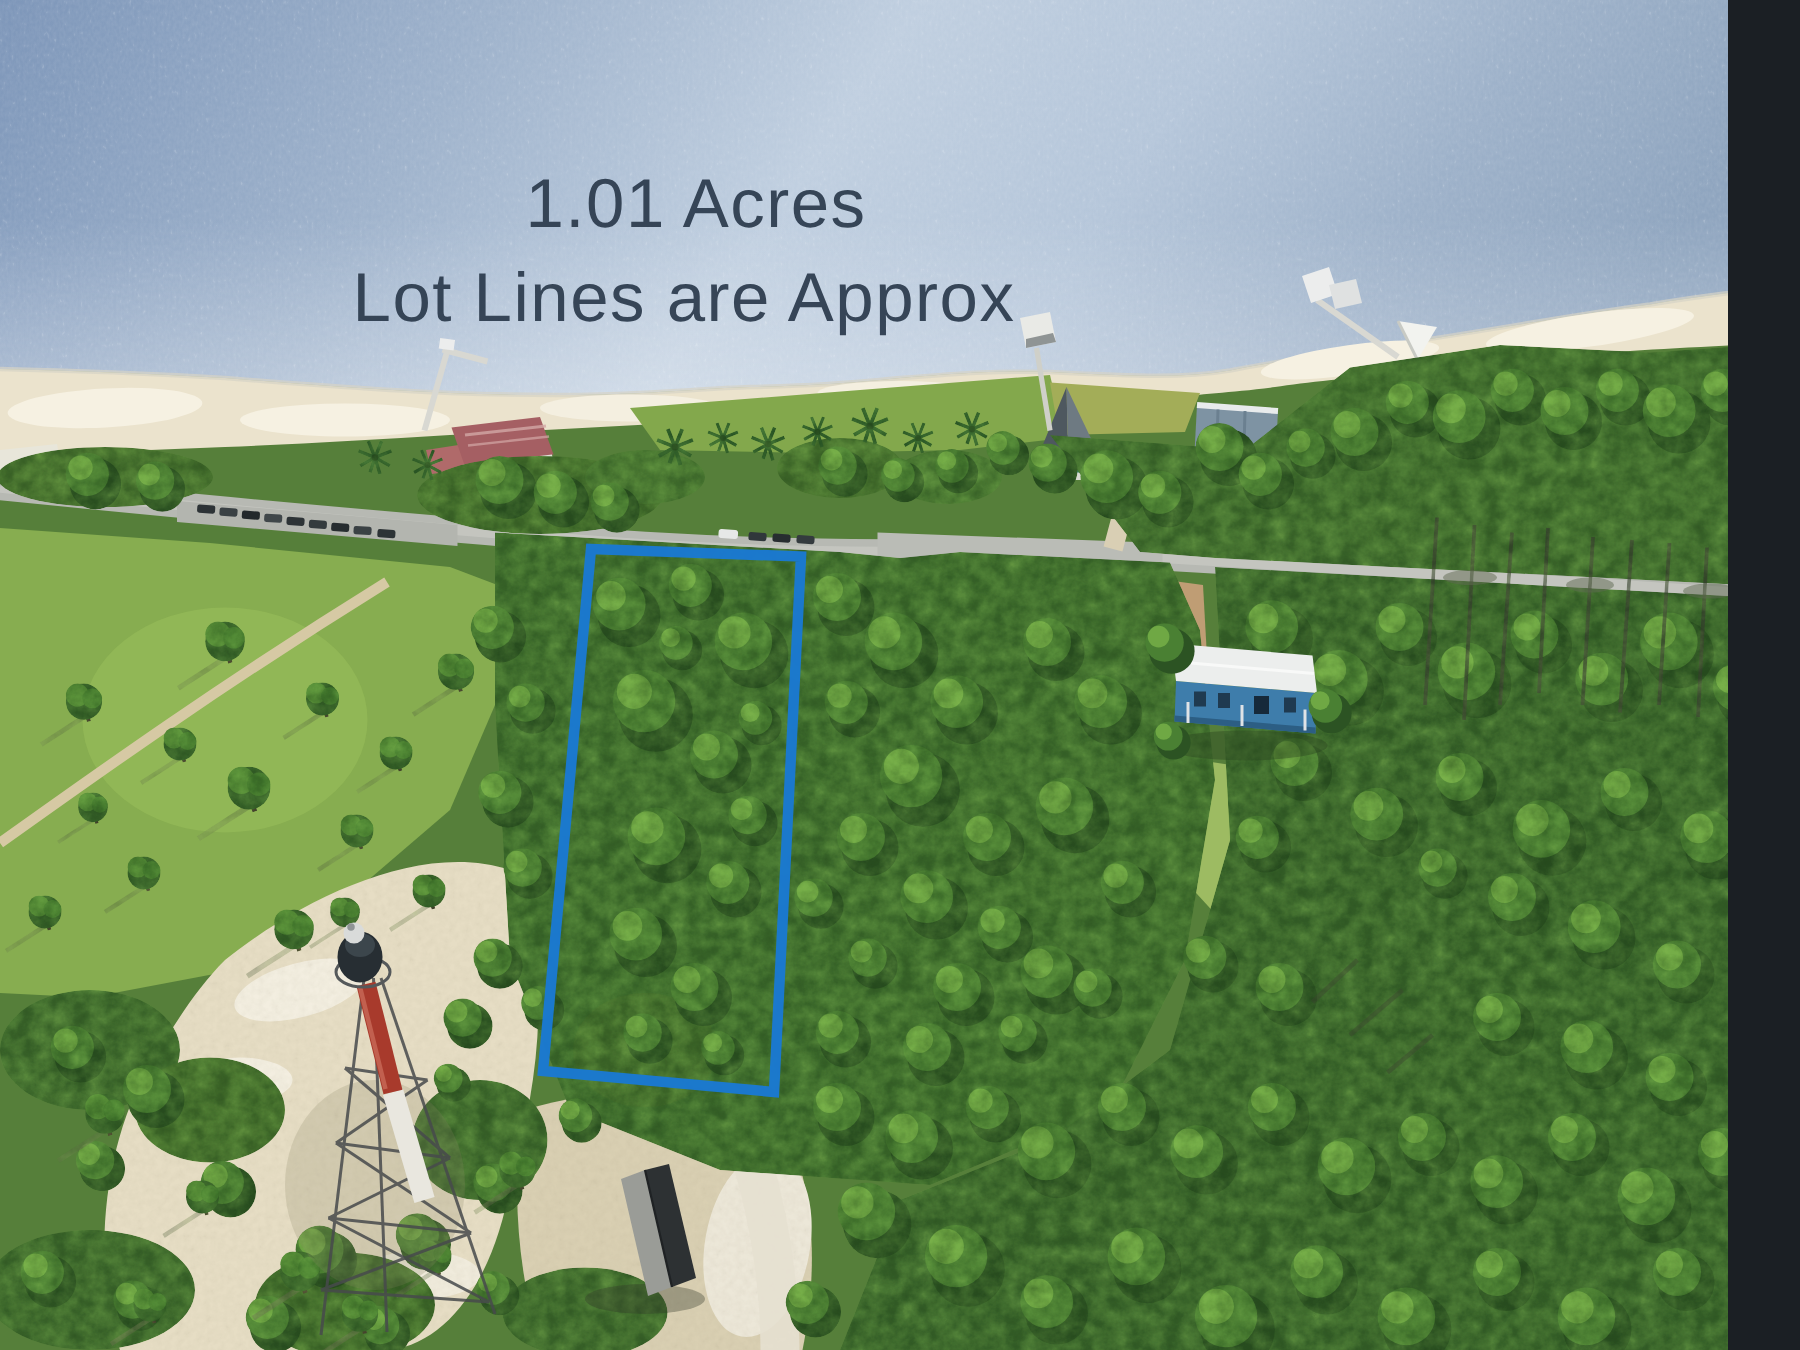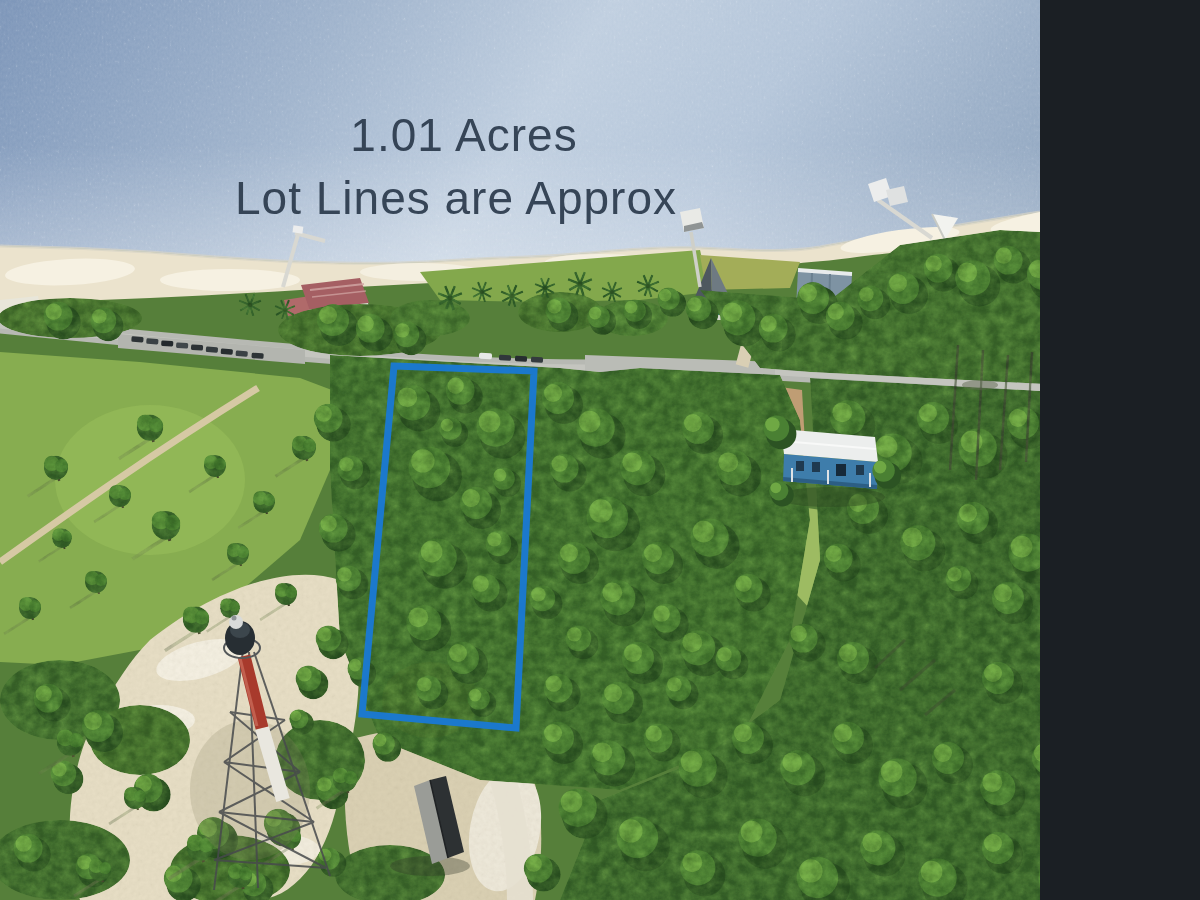--- a/index.html
+++ b/index.html
@@ -1,16 +1,16 @@
 <!DOCTYPE html>
 <html><head>
 <meta charset="utf-8">
 <style>
   html,body{margin:0;padding:0;background:#1b1f24;}
-  .stage{width:1040px;height:900px;position:relative;overflow:hidden;font-family:"Liberation Sans",sans-serif;}
+  .stage{width:1152px;height:900px;position:relative;overflow:hidden;font-family:"Liberation Sans",sans-serif;}
   svg{display:block;}
   .overlay-text{font-family:"Liberation Sans","DejaVu Sans",sans-serif;font-weight:400;}
 </style>
 </head>
 <body>
 
 <div class="stage">
 <svg viewBox="0 0 1200 900" width="1200" height="900">
   <defs>
     <linearGradient id="waterGrad" x1="0" y1="0" x2="1" y2="0.15">

